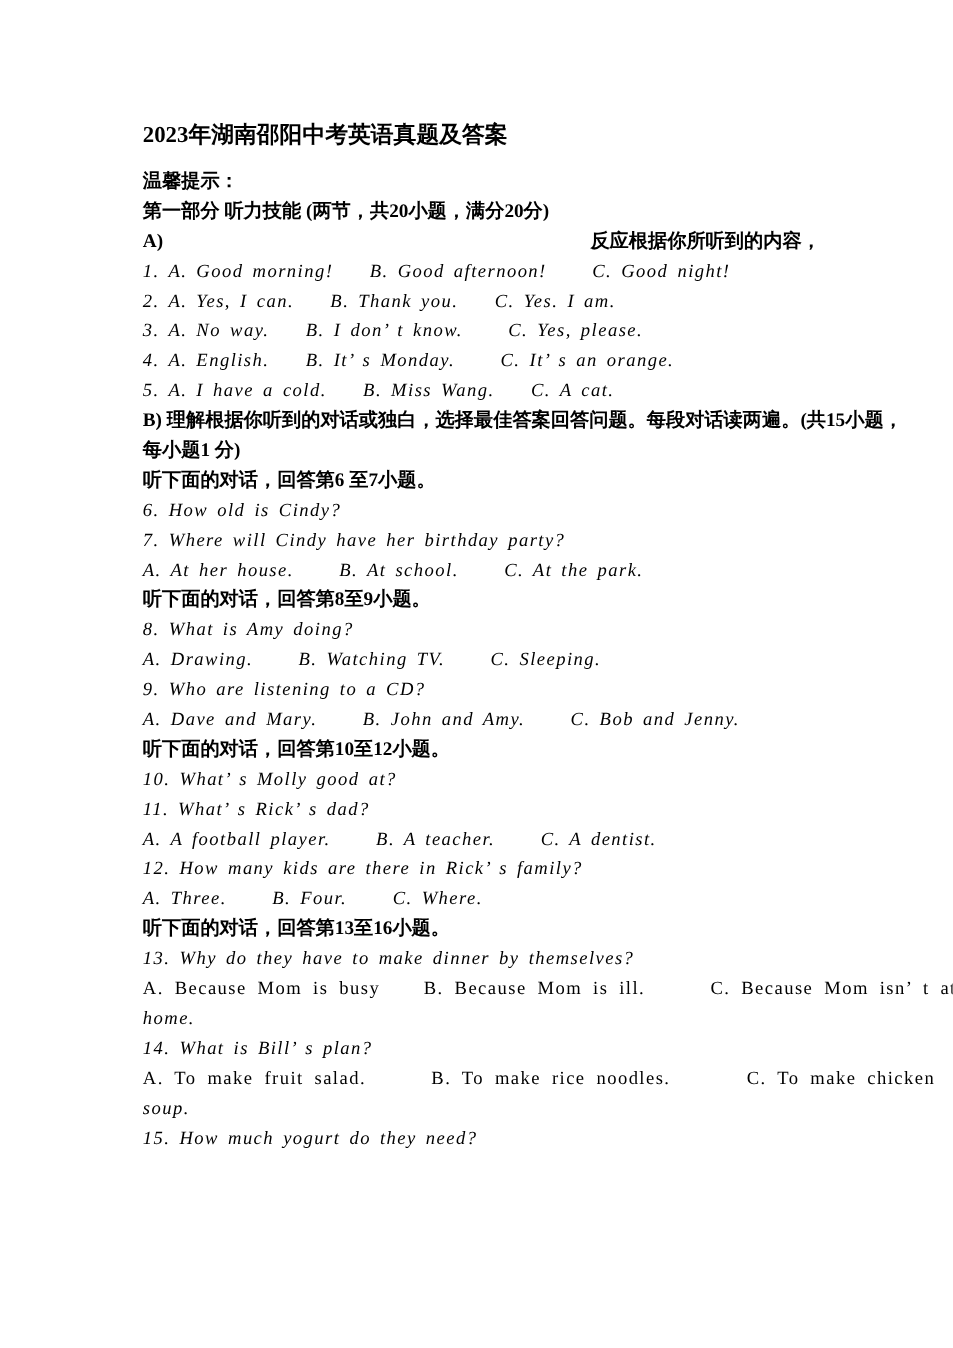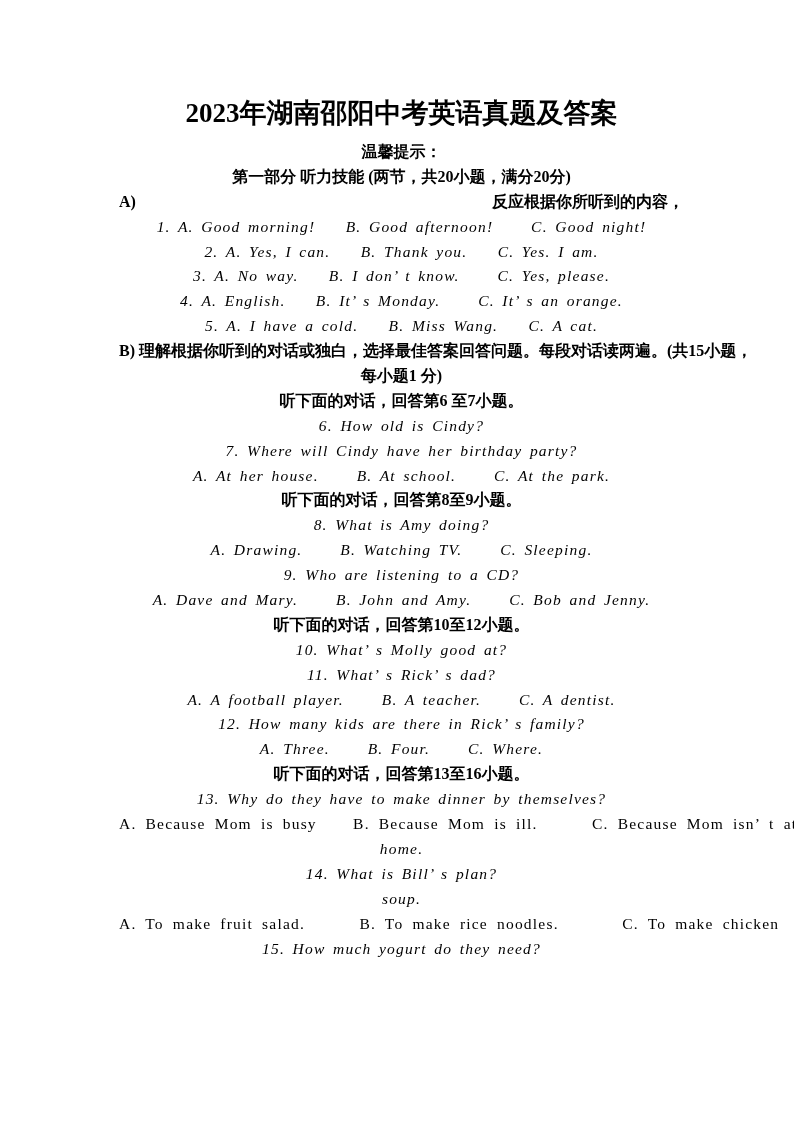--- a/index.html
+++ b/index.html
@@ -16,32 +16,30 @@
     font-family: "Liberation Serif", serif;
     overflow: hidden;
   }
   .content {
     position: absolute;
     left: 119px;
     top: 99px;
     width: 565px;
   }
   .title {
-    font-size: 27px;
+    font-size: 19px;
     font-weight: bold;
-    text-align: center;
     line-height: 28px;
     margin-bottom: 13px;
     white-space: nowrap;
   }
   .line {
     height: 24.9px;
     line-height: 24.9px;
     white-space: pre;
-    text-align: center;
   }
   .cn {
     font-size: 16px;
     font-weight: bold;
   }
   .en {
     font-size: 15.5px;
     letter-spacing: 1.2px;
     word-spacing: 2.5px;
     font-style: italic;
@@ -88,18 +86,18 @@
         <div class="line en">10. What’ s Molly good at?</div>
         <div class="line en">11. What’ s Rick’ s dad?</div>
         <div class="line en">A. A football player.     B. A teacher.     C. A dentist.</div>
         <div class="line en">12. How many kids are there in Rick’ s family?</div>
         <div class="line en">A. Three.     B. Four.     C. Where.</div>
         <div class="line cn">听下面的对话，回答第13至16小题。</div>
         <div class="line en">13. Why do they have to make dinner by themselves?</div>
         <div class="line en-wide">A. Because Mom is busy    B. Because Mom is ill.      C. Because Mom isn’ t at</div>
         <div class="line en">home.</div>
         <div class="line en">14. What is Bill’ s plan?</div>
+        <div class="line en-wide">A. To make fruit salad.      B. To make rice noodles.       C. To make chicken</div>
         <div class="line en">soup.</div>
-        <div class="line en-wide">A. To make fruit salad.      B. To make rice noodles.       C. To make chicken</div>
         <div class="line en">15. How much yogurt do they need?</div>
       </div>
   </div>
 </div>
 
 </body></html>

